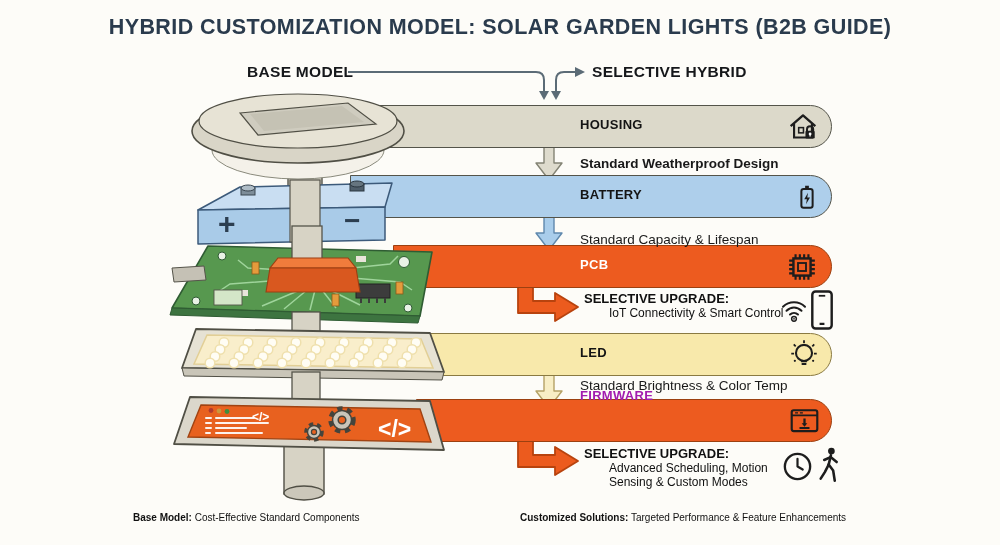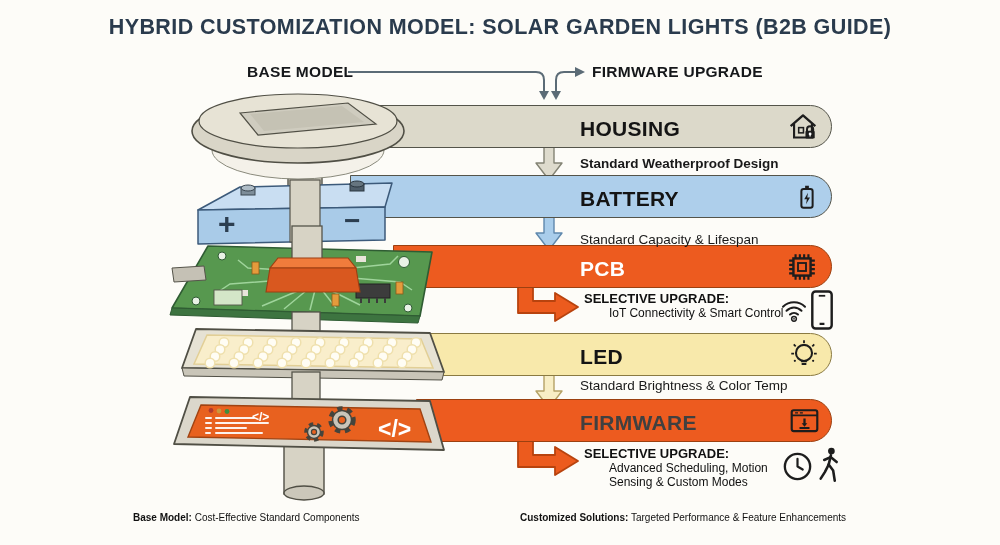--- a/index.html
+++ b/index.html
@@ -14,23 +14,23 @@
   
   .bar{position:absolute;height:43px;border:1.6px solid #54544a;
        border-radius:0 23px 23px 0;box-sizing:border-box;z-index:1;}
   #bar-housing {left:378px;top:105px;width:454px;background:#dcd9ca;}
   #bar-battery {left:350px;top:175px;width:482px;background:#aecfeb;}
   #bar-pcb     {left:393px;top:245px;width:439px;background:#ed5b1f;border-color:#9c4010;}
   #bar-led     {left:398px;top:333px;width:434px;background:#f8e9ab;border-color:#8a7a42;}
   #bar-firmware{left:416px;top:399px;width:416px;background:#ed5b1f;border-color:#9c4010;}
   .bar-icon{position:absolute;right:9px;top:50%;transform:translateY(-50%);display:flex;align-items:center;}
   
-  .row-title{position:absolute;left:580px;font-size:21px;font-weight:bold;color:#141414;z-index:4;letter-spacing:.3px;}
+  .row-title{position:absolute;left:580px;font-size:13px;font-weight:bold;color:#141414;z-index:4;letter-spacing:.3px;}
   #ttl-housing{top:117px;} #ttl-battery{top:187px;} #ttl-pcb{top:257px;color:#ffffff;}
-  #ttl-led{top:345px;} #ttl-firmware{top:411px;color:#404040;}
+  #ttl-led{top:345px;} #ttl-firmware{top:388px;color:#a21caf;}
   .row-desc{position:absolute;left:580px;font-size:13.5px;color:#191919;z-index:4;}
   #dsc-housing{top:156px;font-weight:bold;} #dsc-battery{top:232px;} #dsc-led{top:378px;}
   
   .upg{position:absolute;left:584px;z-index:4;}
   #upg-pcb{top:291px;} #upg-firmware{top:446px;width:186px;}
   .upg-title{font-size:13px;font-weight:bold;color:#101010;}
   .upg-desc{font-size:12px;color:#101010;margin-top:1px;line-height:1.16;margin-left:25px;}
   #upg-pcb .upg-desc{white-space:nowrap;}
   
   .dn-arrow{position:absolute;z-index:0;}
@@ -45,21 +45,21 @@
   #illus{position:absolute;left:0;top:0;z-index:3;}
 </style>
 </head>
 <body>
 
 <div class="stage">
 
   <div class="main-title">HYBRID CUSTOMIZATION MODEL: SOLAR GARDEN LIGHTS (B2B GUIDE)</div>
 
   <div class="flow-label" id="lbl-base">BASE MODEL</div>
-  <div class="flow-label" id="lbl-upgrade">FIRMWARE UPGRADE</div>
+  <div class="flow-label" id="lbl-upgrade">SELECTIVE HYBRID</div>
   <svg class="flow-fork" width="246" height="46" viewBox="0 0 246 46">
     <path d="M2,12 H190 Q198,12 198,20 V32" fill="none" stroke="#5b6b76" stroke-width="2"></path>
     <polygon points="193,31 203,31 198,40" fill="#5b6b76"></polygon>
     <path d="M210,32 V20 Q210,12 218,12 H230" fill="none" stroke="#5b6b76" stroke-width="2"></path>
     <polygon points="205,31 215,31 210,40" fill="#5b6b76"></polygon>
     <polygon points="229,7 229,17 239,12" fill="#5b6b76"></polygon>
   </svg>
 
   <div class="bar" id="bar-housing">
     <span class="bar-icon">

